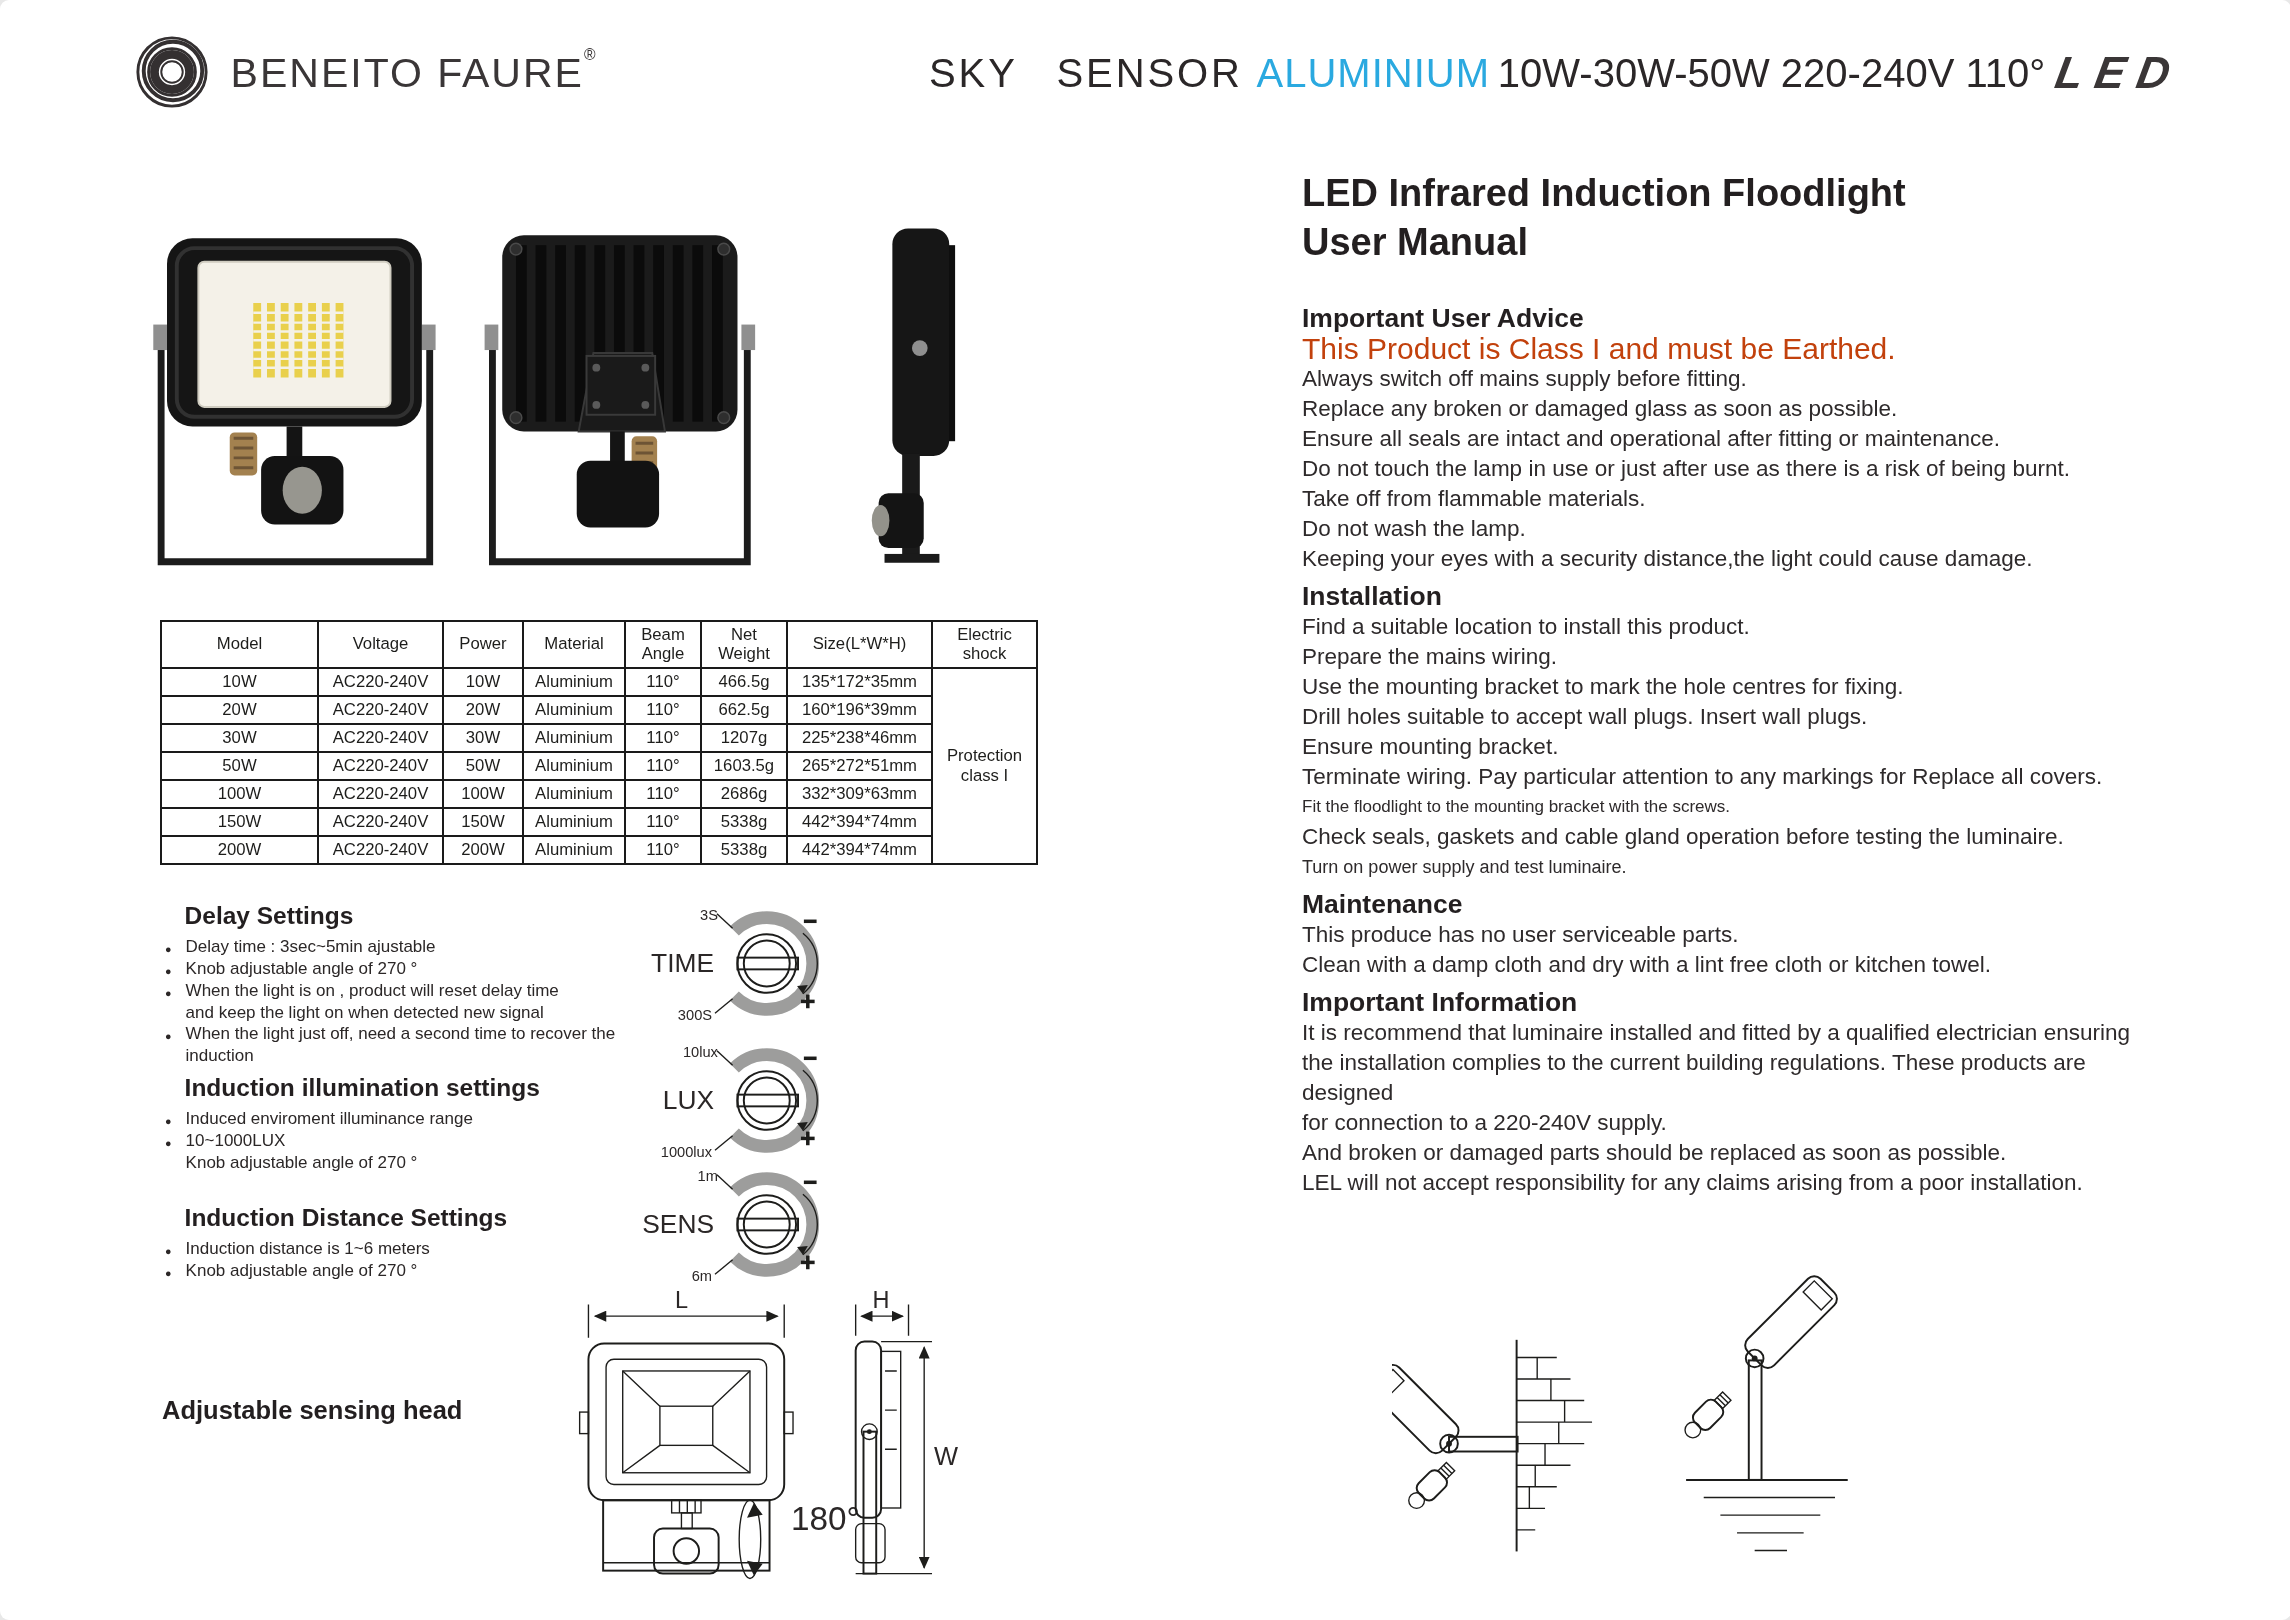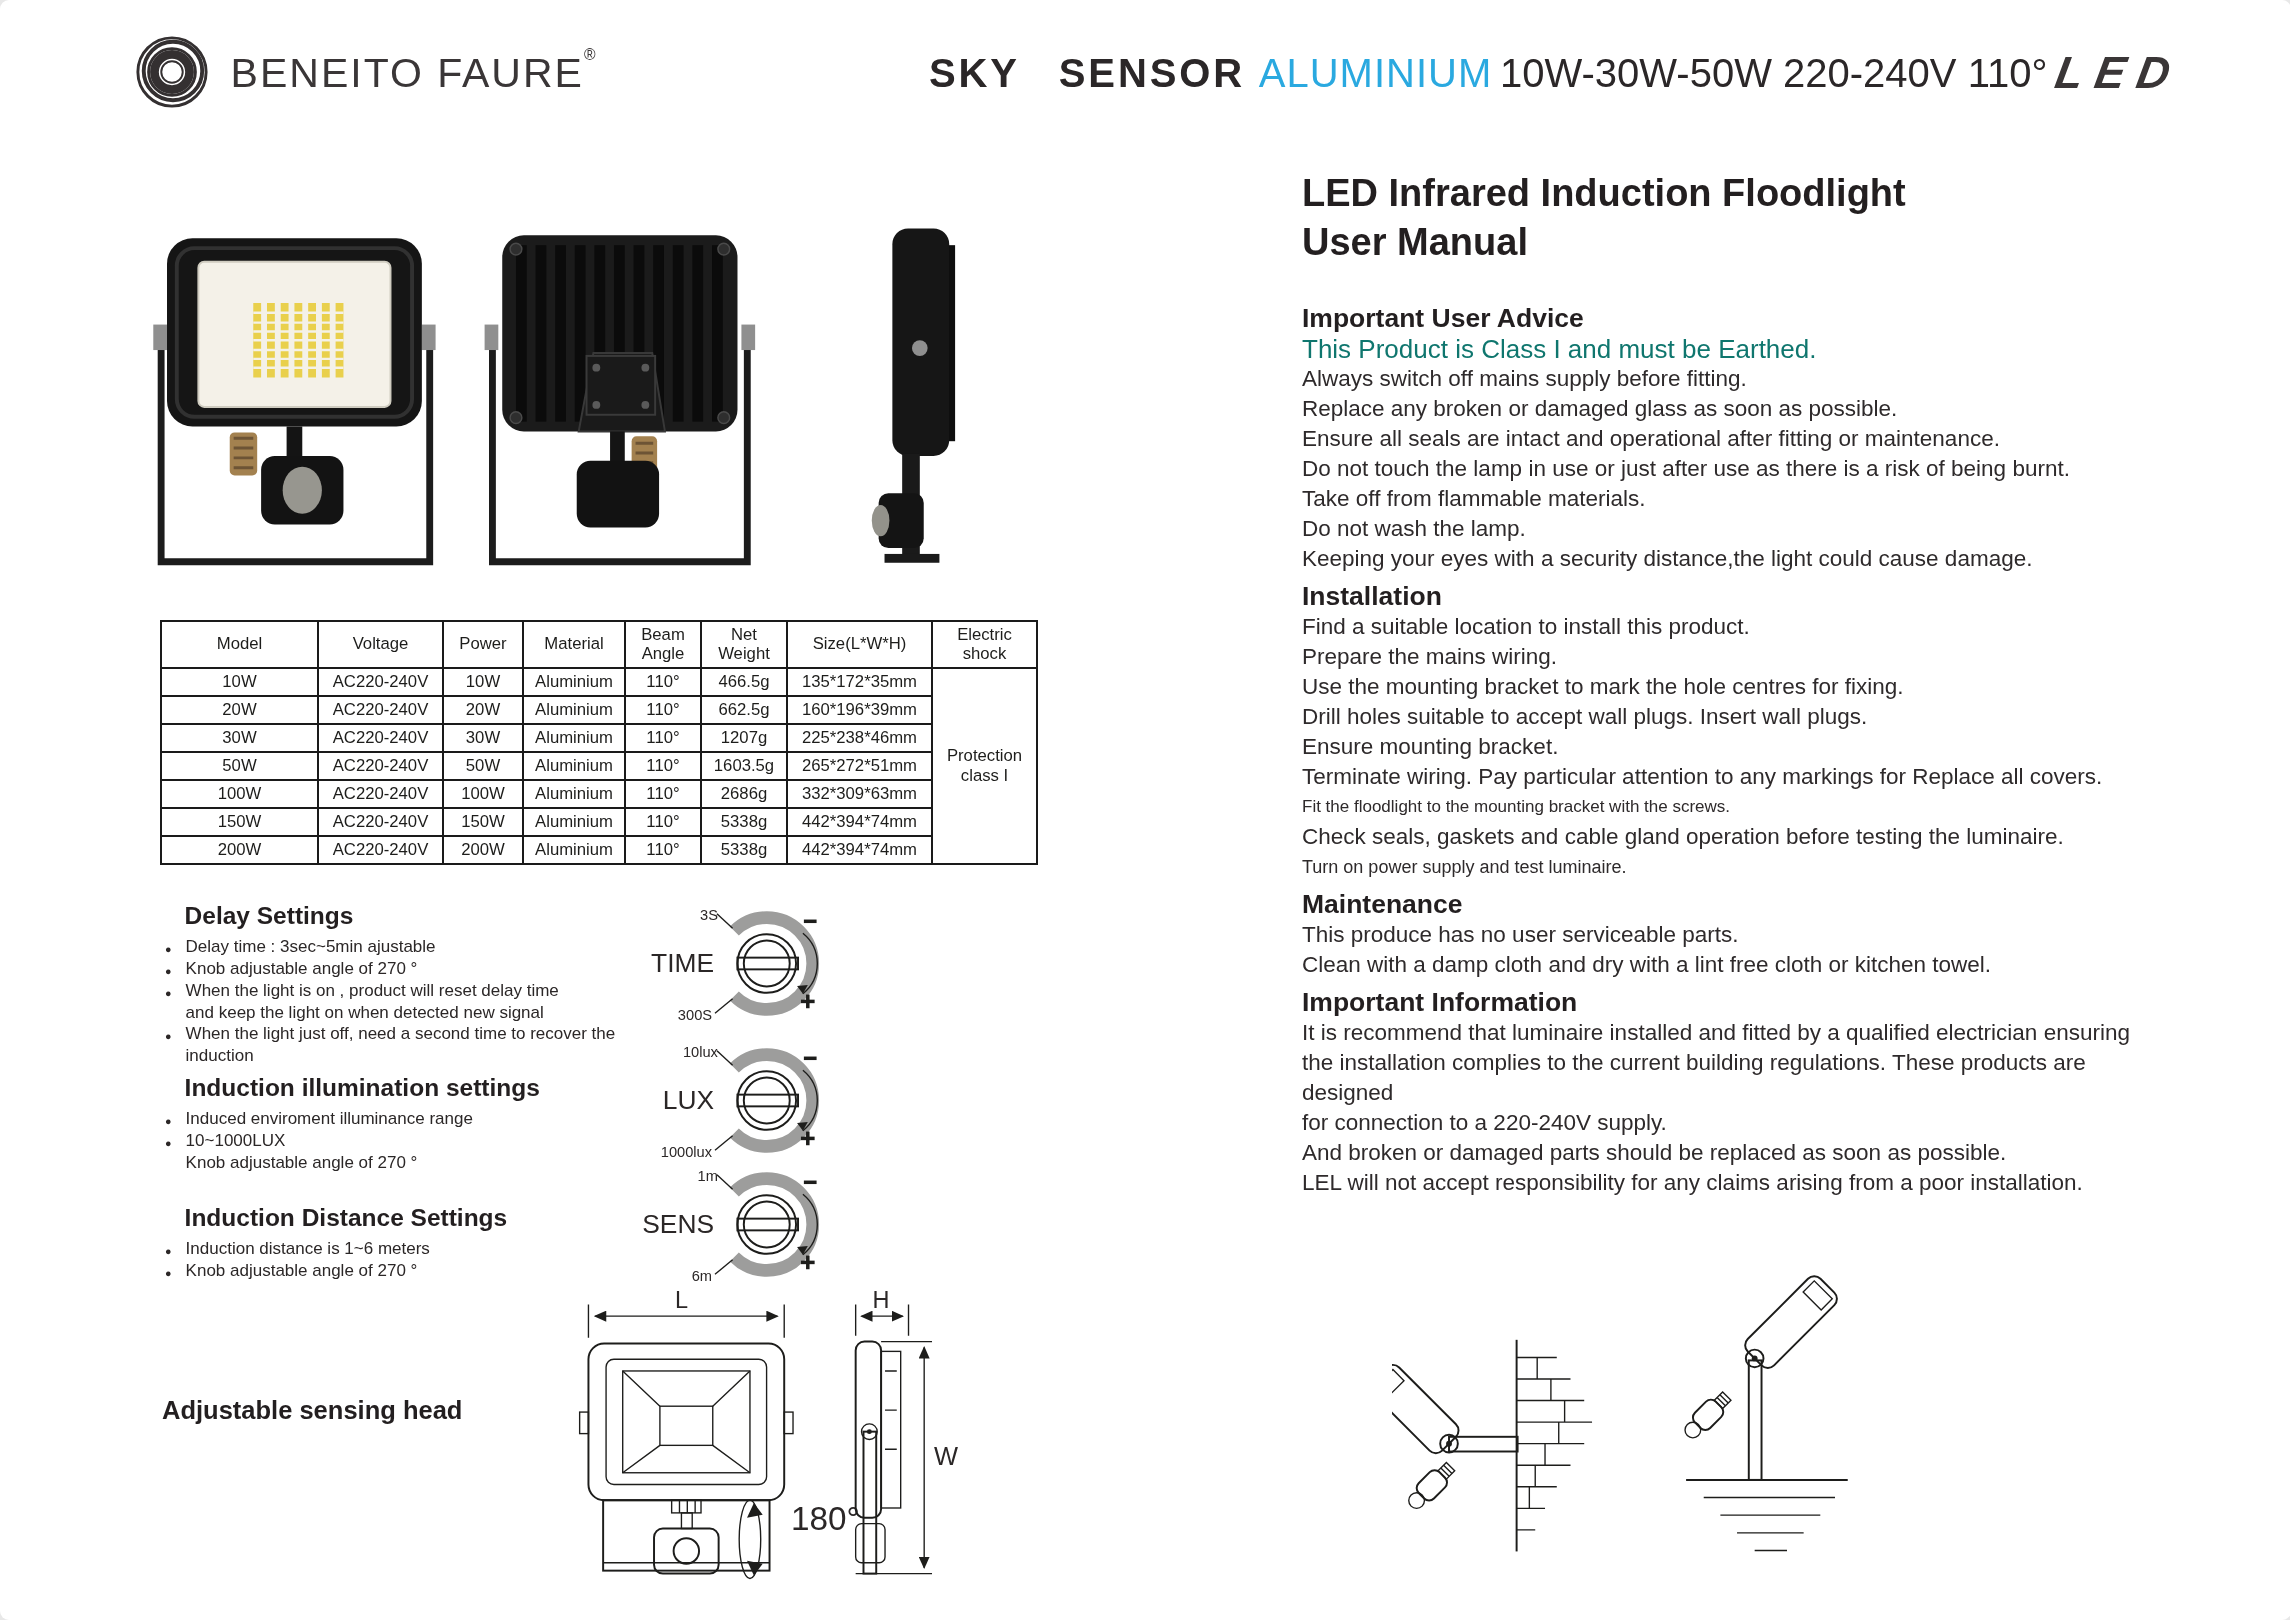--- a/index.html
+++ b/index.html
@@ -8,21 +8,21 @@
     position:relative; width:2291px; height:1620px; background:#ffffff;
     font-family:"Liberation Sans", sans-serif; color:#262223; overflow:hidden;
     margin:0 auto;
     border-radius:9px;
   }
   
   .brand { position:absolute; left:133px; top:33px; display:flex; align-items:center; }
   .brand-text { font-size:41px; letter-spacing:2px; color:#3a3637; font-weight:400; margin-left:19.6px; }
   .brand-reg { font-size:15.7px; vertical-align:27.4px; color:#3a3637; }
   .doc-title { position:absolute; left:929px; top:51px; font-size:40px; color:#2b2728; white-space:nowrap; }
-  .doc-title .seg1 { letter-spacing:2.9px; word-spacing:25.5px;font-weight:bold; }
+  .doc-title .seg1 { letter-spacing:2.9px; word-spacing:25.5px; }
   .doc-title .seg2 { color:#2aa9e0; margin:0 7.8px 0 13.7px; letter-spacing:1px; }
   .led-logo { position:absolute; left:2056px; top:47px; font-size:45px; font-weight:700; font-style:italic;
               letter-spacing:11.8px; color:#3a3637; transform:skewX(-10deg); }
   
   table.spec { position:absolute; left:160px; top:620px; width:877px; border-collapse:collapse;
                table-layout:fixed; font-size:16.7px; color:#1d1d1b; }
   table.spec th, table.spec td { border:2px solid #1a1a1a; text-align:center; vertical-align:middle;
                padding:1px 2.9px; font-weight:400; }
   table.spec thead tr { height:47px; }
   table.spec tbody tr { height:28px; }
@@ -386,21 +386,21 @@
   <div class="adj-caption">Adjustable sensing head</div>
 
   <div style="position:absolute;left:1302px;top:169px;width:975px">
     <div class="manual-title" style="font-size:38px;font-weight:700;line-height:49px;color:#231f20">
       <div>LED Infrared Induction Floodlight</div>
       <div>User Manual</div>
     </div>
     <div style="height:35px"></div>
     <div class="m-h" style="font-size:26.5px;font-weight:700;line-height:32px;color:#231f20">Important User Advice</div>
     <div>
-        <div class="mline" style="font-size: 26px; line-height: 30px; white-space: nowrap; color: #0f766e;">This Product is Class I and must be Earthed.</div>
+        <div class="mline" style="font-size: 30px; line-height: 30px; white-space: nowrap; color: #c2410c;">This Product is Class I and must be Earthed.</div>
         <div class="mline" style="font-size: 22.5px; line-height: 30px; white-space: nowrap; color: rgb(46, 42, 43);">Always switch off mains supply before fitting.</div>
         <div class="mline" style="font-size: 22.5px; line-height: 30px; white-space: nowrap; color: rgb(46, 42, 43);">Replace any broken or damaged glass as soon as possible.</div>
         <div class="mline" style="font-size: 22.5px; line-height: 30px; white-space: nowrap; color: rgb(46, 42, 43);">Ensure all seals are intact and operational after fitting or maintenance.</div>
         <div class="mline" style="font-size: 22.5px; line-height: 30px; white-space: nowrap; color: rgb(46, 42, 43);">Do not touch the lamp in use or just after use as there is a risk of being burnt.</div>
         <div class="mline" style="font-size: 22.5px; line-height: 30px; white-space: nowrap; color: rgb(46, 42, 43);">Take off from flammable materials.</div>
         <div class="mline" style="font-size: 22.5px; line-height: 30px; white-space: nowrap; color: rgb(46, 42, 43);">Do not wash the lamp.</div>
         <div class="mline" style="font-size: 22.5px; line-height: 30px; white-space: nowrap; color: rgb(46, 42, 43);">Keeping your eyes with a security distance,the light could cause damage.</div>
       </div>
     <div class="m-h" style="font-size:26.5px;font-weight:700;line-height:32px;margin-top:5.9px;color:#231f20">Installation</div>
     <div>

